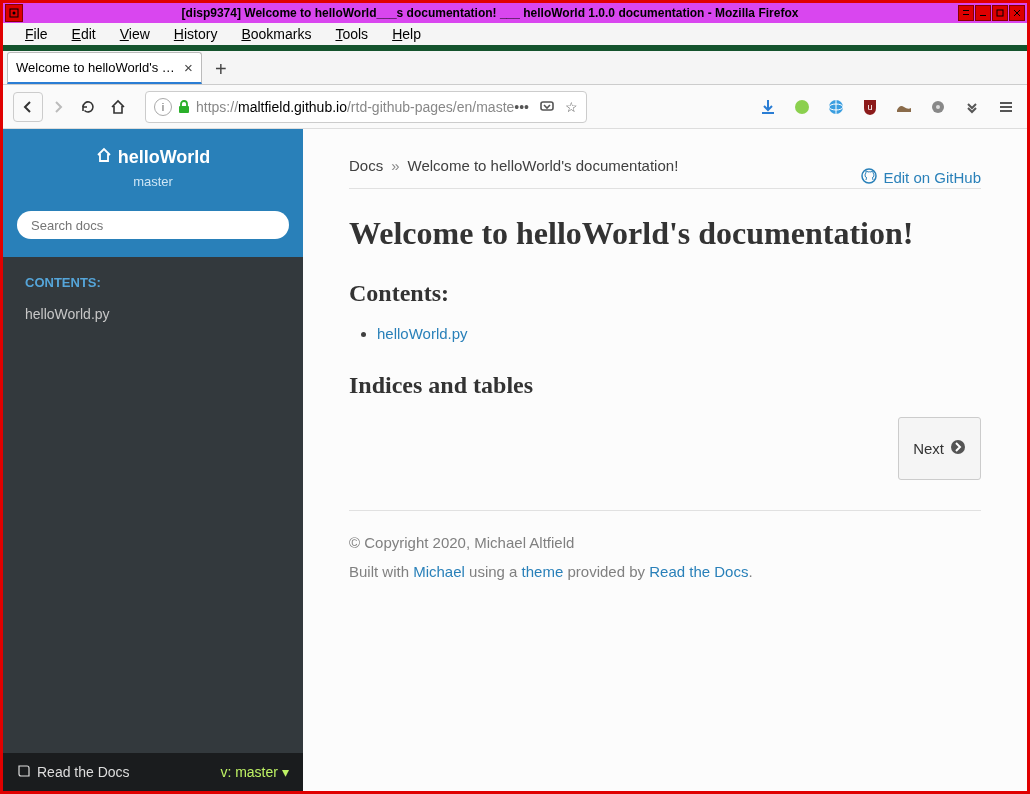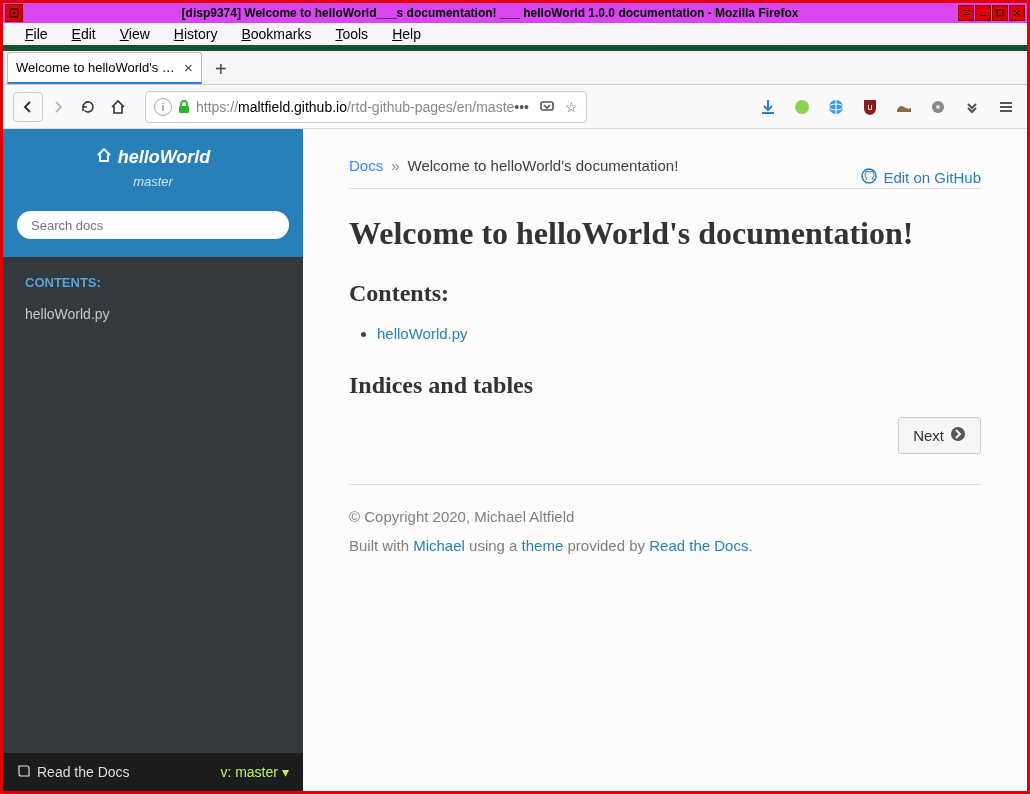--- a/index.html
+++ b/index.html
@@ -27,42 +27,42 @@
 .urlbar .lock { color: #2bb02b; margin-right: 6px; font-size: 14px; }
 .urlbar .url-text { flex: 1; overflow: hidden; white-space: nowrap; color: #888; }
 .urlbar .url-text .domain { color: #000; }
 .urlbar .right-icons { display: flex; align-items: center; gap: 10px; color: #555; }
 .urlbar .pocket-icon { display: inline-flex; }
 .urlbar svg { display: block; }
 .toolbar-icons { display: flex; align-items: center; gap: 12px; margin-left: auto; }
 .toolbar-icons .ti { width: 22px; height: 22px; display: flex; align-items: center; justify-content: center; cursor: pointer; }
 .content { flex: 1; display: flex; overflow: hidden; }
 .sidebar { width: 300px; background: #33393d; display: flex; flex-direction: column; color: #fff; }
-.sb-header { background: #2980b9; padding: 18px 10px 12px; text-align: center; font-style: italic; }
+.sb-header { background: #2980b9; padding: 18px 10px 12px; text-align: center; }
 .sb-title { font-weight: bold; font-size: 18px; display: inline-flex; align-items: center; gap: 6px; }
 .sb-version { font-size: 13px; color: #cde5f5; margin-top: 6px; }
 .sb-searchwrap { background: #2980b9; padding: 10px 14px 18px; }
 .sb-search { width: 100%; height: 28px; border-radius: 16px; border: none; padding: 0 14px; font-size: 13px; outline: none; }
 .sb-section { padding: 18px 22px 8px; color: #55a5d9; font-size: 13px; font-weight: bold; }
 .sb-item { padding: 8px 22px; color: #c7c7c7; font-size: 14px; cursor: pointer; }
 .sb-footer { margin-top: auto; background: #1a1c1e; height: 38px; display: flex; align-items: center; padding: 0 14px; font-size: 14px; }
 .sb-footer .rtd { color: #ddd; display: flex; align-items: center; gap: 6px; }
 .sb-footer .ver { margin-left: auto; color: #bef264; display: flex; align-items: flex-end; gap: 4px; }
 .main { flex: 1; background: #fcfcfc; overflow-y: auto; padding: 28px 46px 26px 46px; color: #404040; position: relative; }
 .breadcrumb { display: flex; align-items: center; font-size: 15px; margin-bottom: 12px; }
-.breadcrumb a { color: #3b82f6; text-decoration: none; }
+.breadcrumb a { color: #404040; text-decoration: none; }
 .breadcrumb .sep { margin: 0 8px; color: #888; }
 .edit-gh { position: absolute; right: 46px; top: 39px; color: #2980b9; font-size: 15px; display: flex; align-items: center; gap: 6px; cursor: pointer; }
 hr.divider { border: none; border-top: 1px solid #e1e1e1; margin: 14px 0 26px; }
 h1.page-title { font-size: 32px; font-weight: bold; color: #333; margin-bottom: 28px; font-family: Georgia, serif; }
 h2.section { font-size: 24px; font-weight: bold; color: #333; margin: 10px 0 18px; font-family: Georgia, serif; }
 ul.linklist { list-style: disc; padding-left: 28px; margin-bottom: 30px; }
 ul.linklist li { margin: 6px 0; font-size: 15px; }
 ul.linklist a { color: #2980b9; text-decoration: none; }
-.next-btn { float: right; background: #f5f5f5; border: 1px solid #ccc; border-radius: 3px; padding: 8px 14px; font-size: 15px; color: #333; cursor: pointer; display: flex; align-items: center; gap: 6px; }
+.next-btn { float: right; background: #f5f5f5; border: 1px solid #ccc; border-radius: 3px; padding: 21px 14px; font-size: 15px; color: #333; cursor: pointer; display: flex; align-items: center; gap: 6px; }
 .clearfix::after { content: ""; display: block; clear: both; }
 .footer { margin-top: 30px; padding-top: 18px; border-top: 1px solid #e1e1e1; color: #808080; font-size: 15px; line-height: 1.9; }
 .footer a { color: #2980b9; text-decoration: none; }
 </style>
 </head>
 <body>
 
 <div class="window">
 
   <div class="titlebar">

